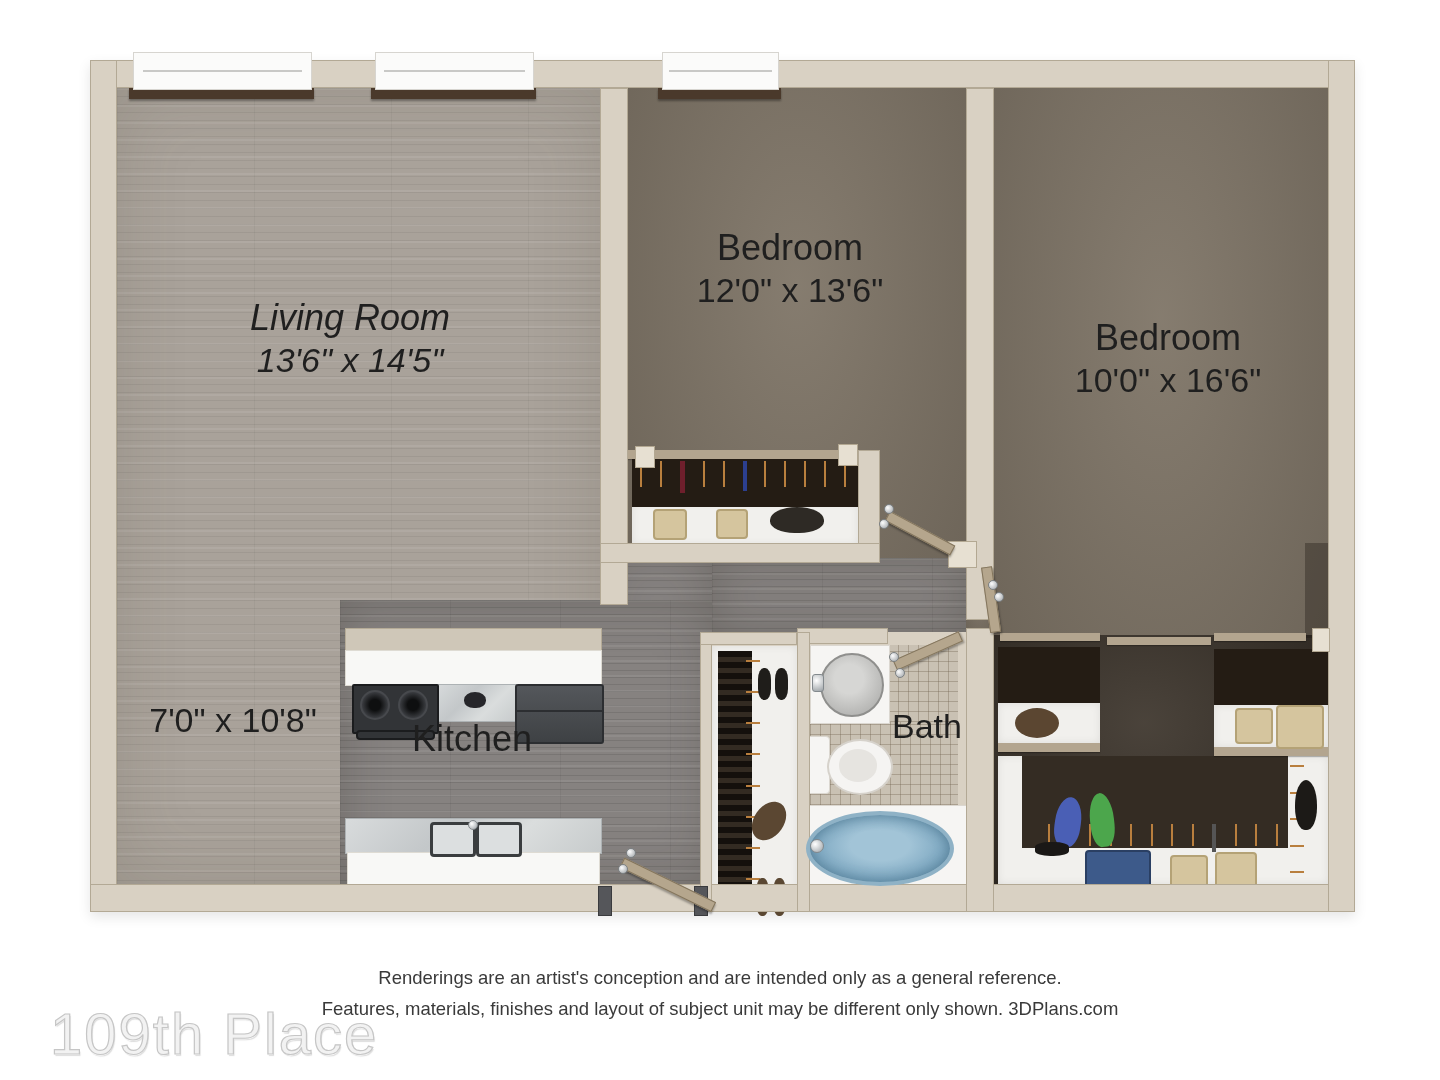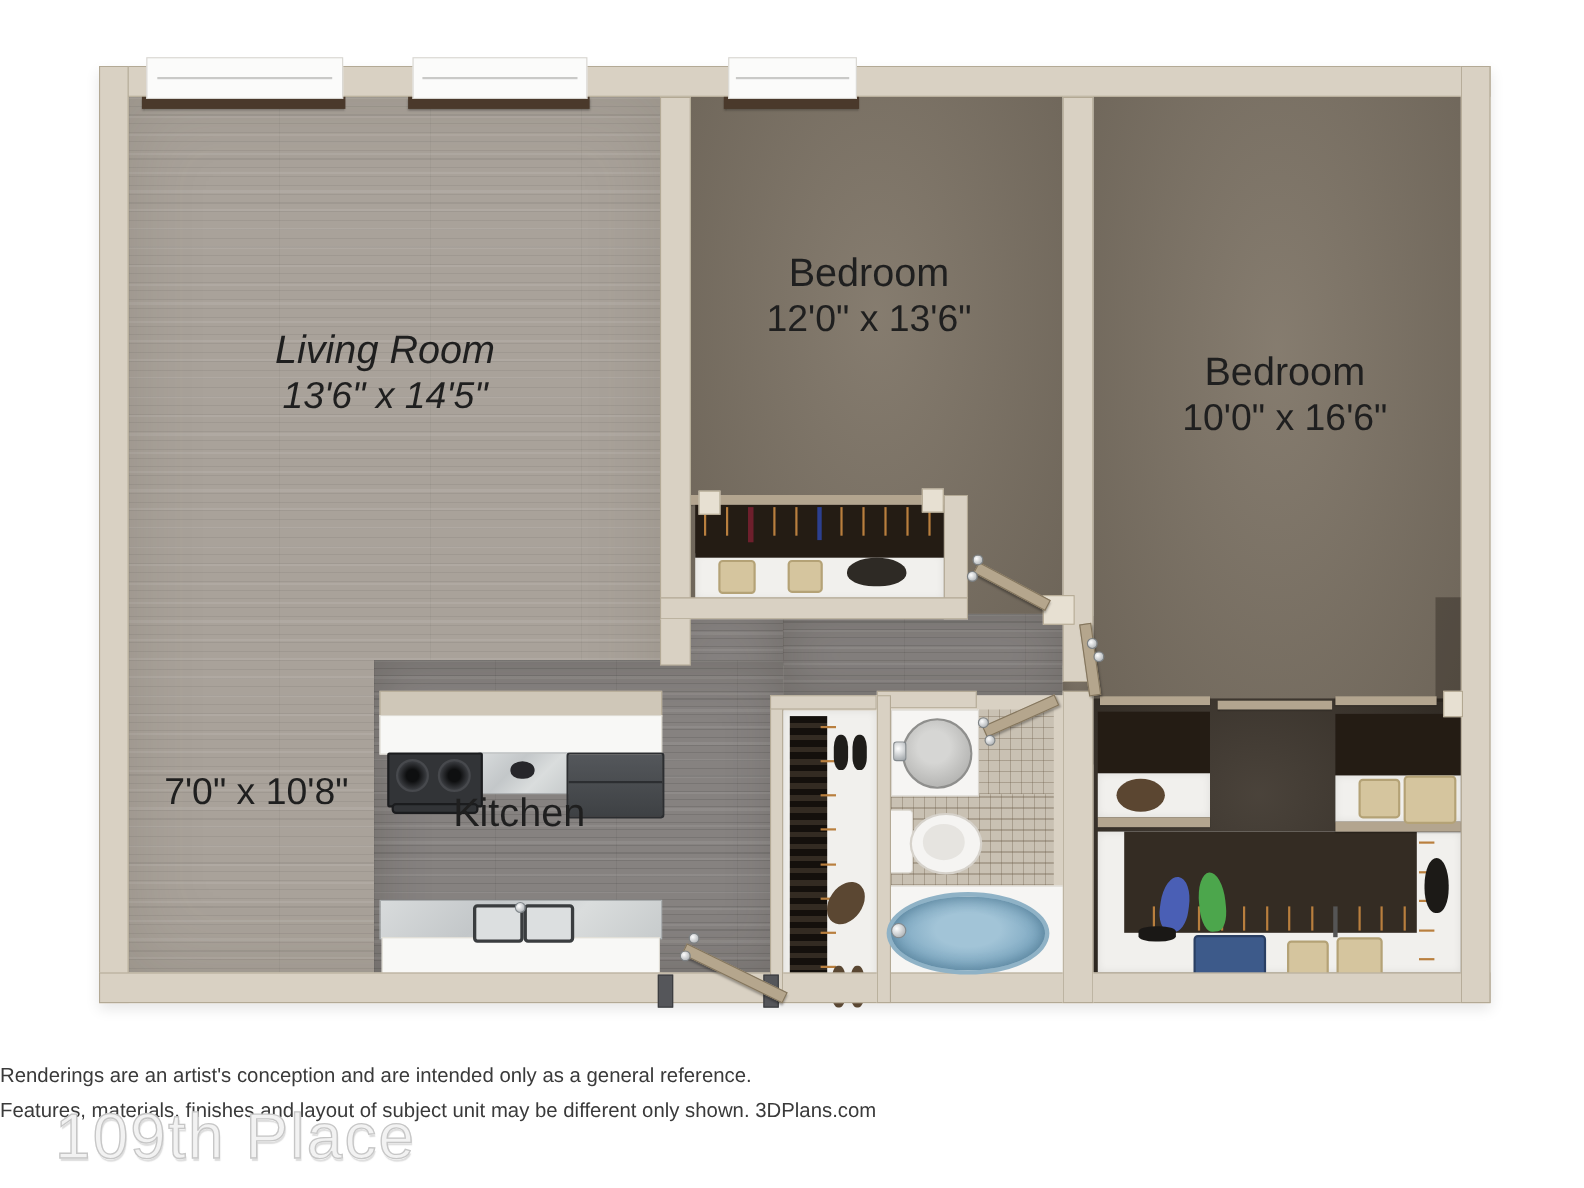--- a/index.html
+++ b/index.html
@@ -80,21 +80,21 @@
      background:radial-gradient(circle,#0e0f10 30%,#3a3c40 70%);border:2px solid #47494d;}
   .fridge{position:absolute;z-index:5;background:linear-gradient(180deg,#54575b,#3e4144);
      border:2px solid #2c2e31;border-radius:3px;}
   .fridge .split{position:absolute;left:0;right:0;top:42%;height:2px;background:#2c2e31;}
   .sink-basin{position:absolute;z-index:6;background:#dcdfe0;border:3px solid #3a3d3f;border-radius:4px;}
   .shoe{position:absolute;z-index:4;border-radius:45%/35%;}
   
   .room-label{position:absolute;z-index:10;text-align:center;color:var(--label_dark);line-height:1.22;}
   .room-label .t{font-size:36px;}
   .room-label .d{font-size:34px;}
-  .footer-note{position:absolute;left:0;top:963px;width:1440px;z-index:10;
+  .footer-note{position:absolute;left:0;top:963px;width:1440px;text-align:center;z-index:10;
      color:#3a3a3a;font-size:18.5px;line-height:1.65;}
   .watermark{position:absolute;left:6px;top:1000px;z-index:11;font-size:58px;letter-spacing:2px;
      color:var(--watermark_gray);-webkit-text-stroke:1.2px #c6c6c6;
      text-shadow:0 1px 0 #ffffff,1px 2px 1px rgba(180,180,180,.45);margin-left:44px;}
 </style>
 </head>
 <body>
 
 <div class="canvas">
 
@@ -280,19 +280,22 @@
   <div class="room-label" style="left:990px;top:316px;width:356px;">
     <div class="t">Bedroom</div>
     <div class="d">10'0" x 16'6"</div>
   </div>
   <div class="room-label" style="left:50px;top:700px;width:366px;">
     <div class="d">7'0" x 10'8"</div>
   </div>
   <div class="room-label" style="left:352px;top:717px;width:240px;">
     <div class="t">Kitchen</div>
   </div>
+  <div class="room-label" style="left:852px;top:706px;width:150px;">
+    <div class="t" style="font-size:34px;">Bath</div>
+  </div>
 
   <div class="footer-note">
     <div>Renderings are an artist's conception and are intended only as a general reference.</div>
     <div>Features, materials, finishes and layout of subject unit may be different only shown. 3DPlans.com</div>
   </div>
   <div class="watermark">109th Place</div>
 </div>
 
 </body></html>

